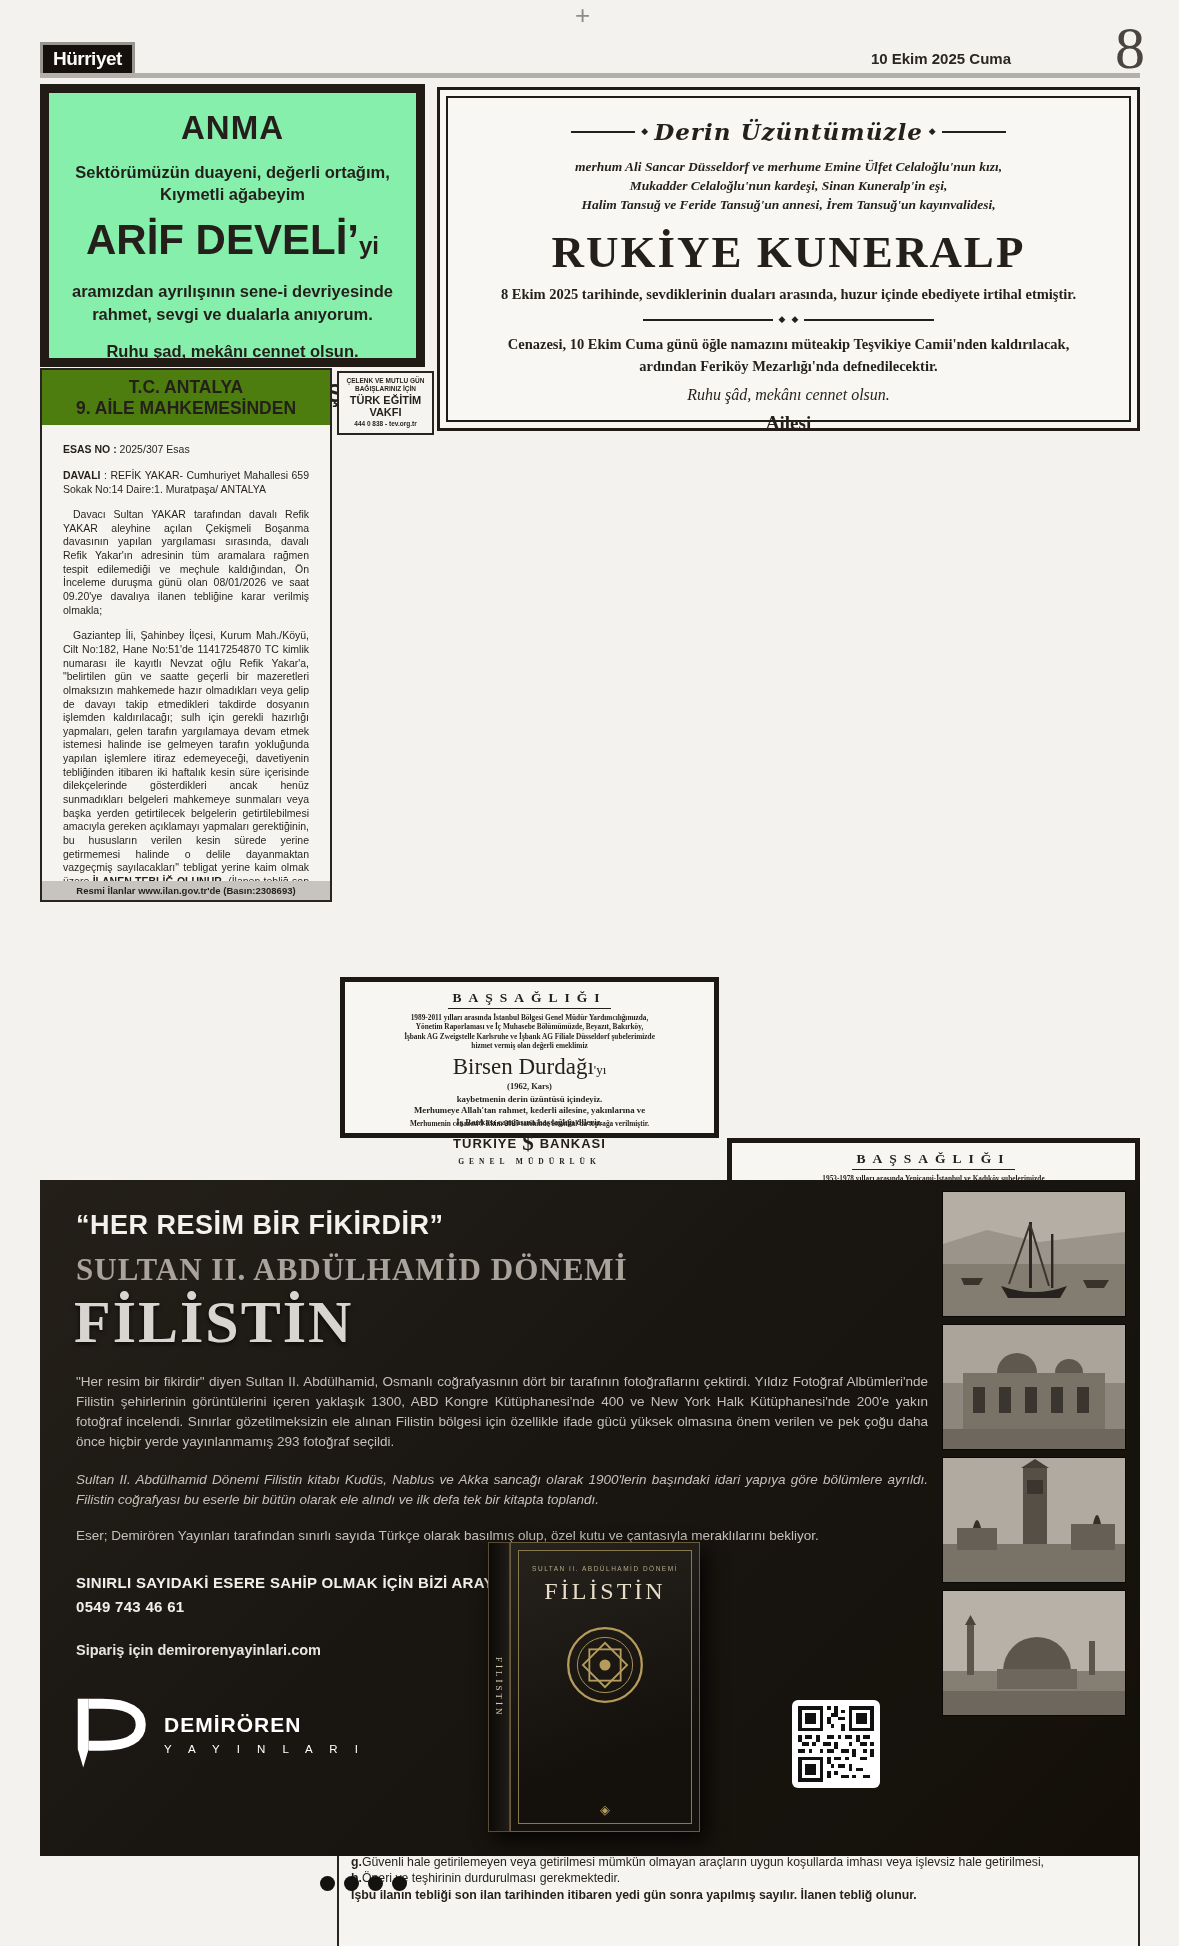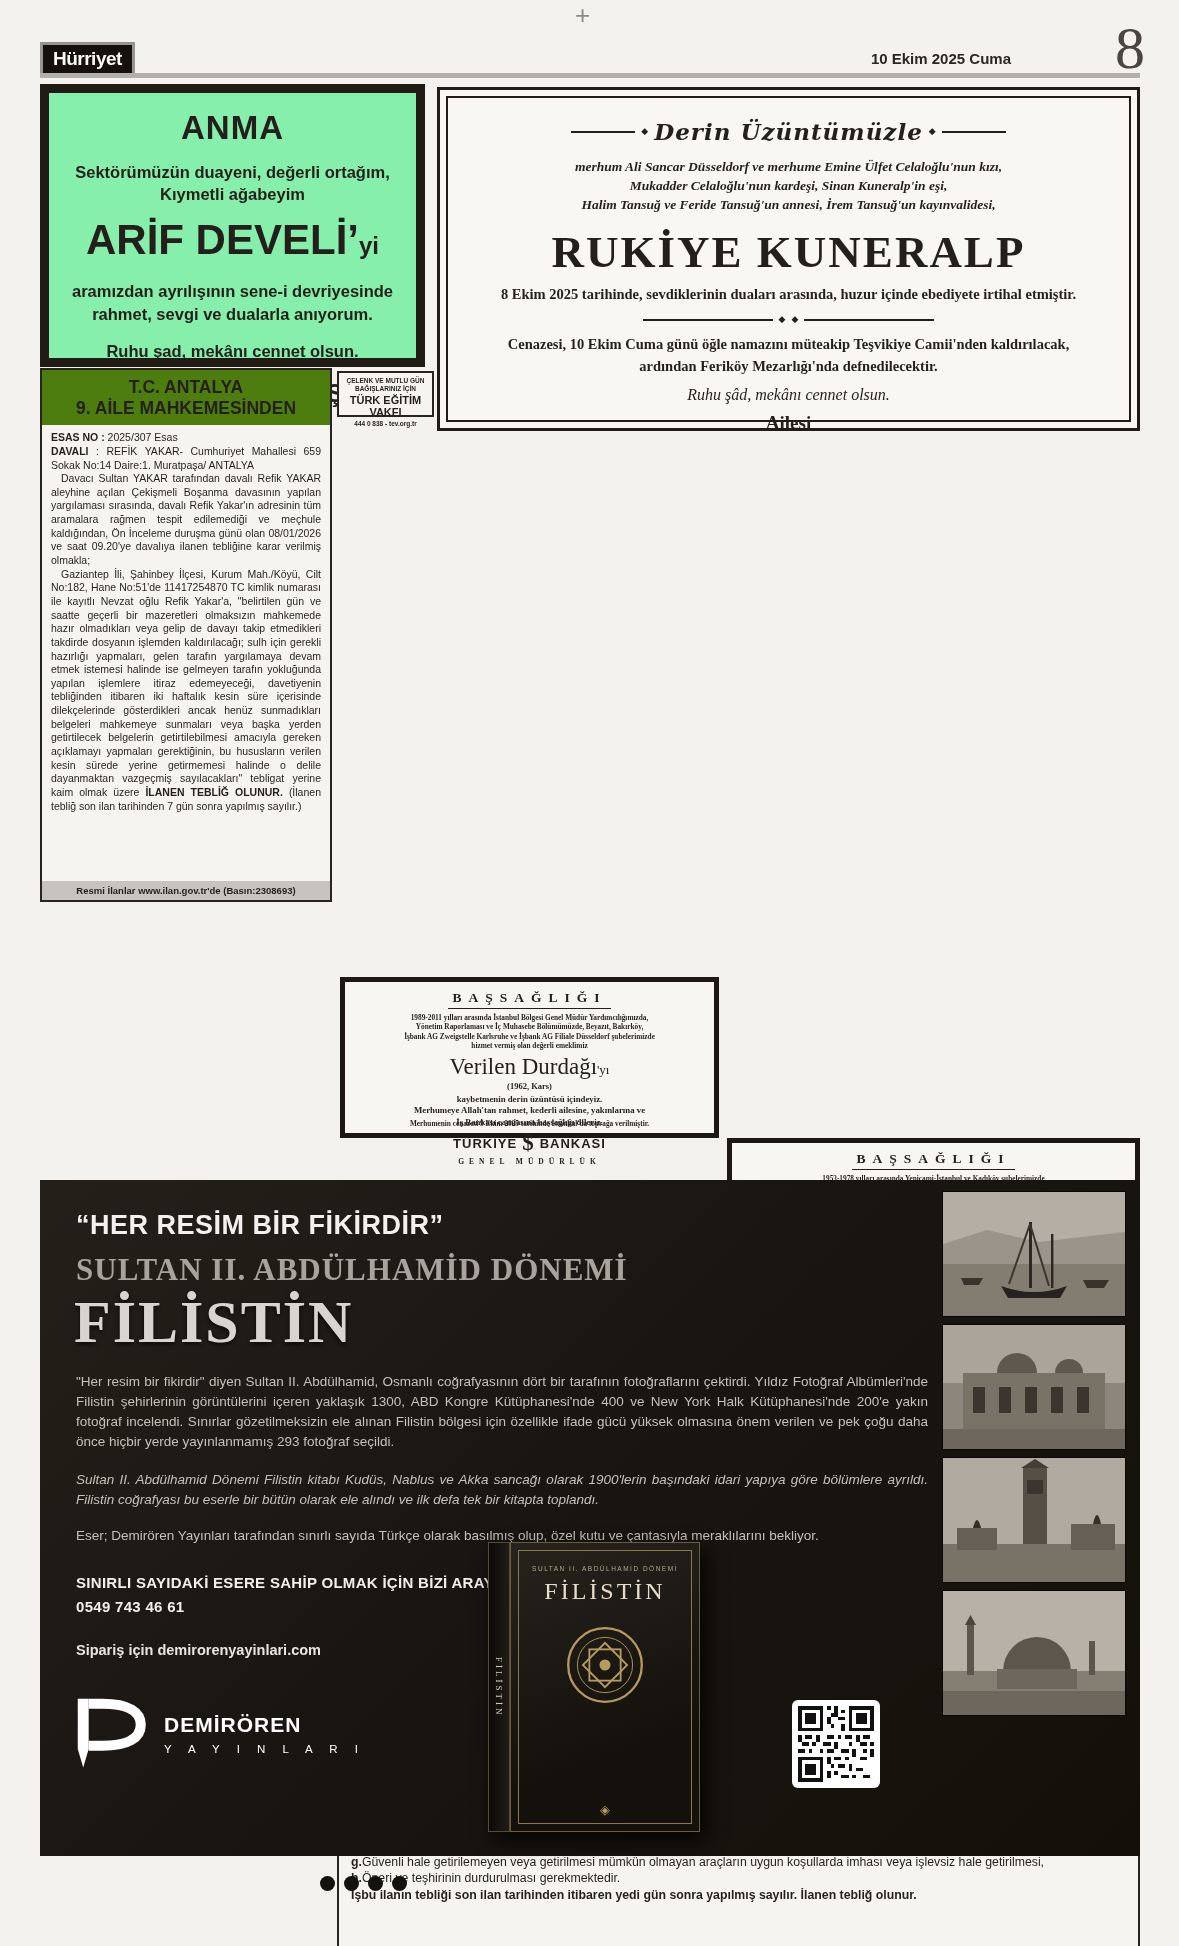--- a/index.html
+++ b/index.html
@@ -41,21 +41,21 @@
   .kun-death{font-family:"Liberation Serif",serif;font-weight:bold;font-size:14.5px;margin-top:8px;}
   .kun-funeral{font-family:"Liberation Serif",serif;font-weight:bold;font-size:14.5px;line-height:1.5;margin-top:10px;}
   .kun-prayer{font-family:"Liberation Serif",serif;font-style:italic;font-size:16px;margin-top:8px;}
   .kun-sig{font-family:"Liberation Serif",serif;font-weight:bold;font-size:19px;margin-top:8px;}
 
   
   .legal{border:2px solid #2a2420;background:#f6f4f0;position:relative;}
   .legal-head{background:#4d7c0f;text-align:center;font-weight:bold;font-size:17.5px;
               line-height:1.18;padding:7px 4px;}
   .legal-body{padding:6px 9px;font-size:10.5px;line-height:1.3;text-align:justify;}
-  .legal-body p{margin:0;}
+  .legal-body p{margin:12px;}
   .ind{text-indent:10px;}
   .legal-foot{position:absolute;bottom:0;left:0;right:0;background:#c7c3be;
               font-weight:bold;font-size:9.5px;text-align:center;padding:4px 2px;}
 
   
   .tev{border:2px solid #2a2420;background:#f6f4f0;padding:4px 2px;text-align:center;}
   .tev .s{font-size:6.5px;font-weight:bold;line-height:1.25;}
   .tev .b{font-size:11px;font-weight:bold;line-height:1.1;margin-top:1px;}
 
   
@@ -181,39 +181,39 @@
     </div>
     <div class="legal-body">
       <p><b>ESAS NO :</b><span> 2025/307 Esas</span></p>
       <p><b>DAVALI</b><span> : REFİK YAKAR- Cumhuriyet Mahallesi 659 Sokak No:14 Daire:1. Muratpaşa/ ANTALYA</span></p>
       <p class="ind">Davacı Sultan YAKAR tarafından davalı Refik YAKAR aleyhine açılan Çekişmeli Boşanma davasının yapılan yargılaması sırasında, davalı Refik Yakar'ın adresinin tüm aramalara rağmen tespit edilemediği ve meçhule kaldığından, Ön İnceleme duruşma günü olan 08/01/2026 ve saat 09.20'ye davalıya ilanen tebliğine karar verilmiş olmakla;</p>
       <p class="ind"><span>Gaziantep İli, Şahinbey İlçesi, Kurum Mah./Köyü, Cilt No:182, Hane No:51'de 11417254870 TC kimlik numarası ile kayıtlı Nevzat oğlu Refik Yakar'a, "belirtilen gün ve saatte geçerli bir mazeretleri olmaksızın mahkemede hazır olmadıkları veya gelip de davayı takip etmedikleri takdirde dosyanın işlemden kaldırılacağı; sulh için gerekli hazırlığı yapmaları, gelen tarafın yargılamaya devam etmek istemesi halinde ise gelmeyen tarafın yokluğunda yapılan işlemlere itiraz edemeyeceği, davetiyenin tebliğinden itibaren iki haftalık kesin süre içerisinde dilekçelerinde gösterdikleri ancak henüz sunmadıkları belgeleri mahkemeye sunmaları veya başka yerden getirtilecek belgelerin getirtilebilmesi amacıyla gereken açıklamayı yapmaları gerektiğinin, bu hususların verilen kesin sürede yerine getirmemesi halinde o delile dayanmaktan vazgeçmiş sayılacakları" tebligat yerine kaim olmak üzere </span><b>İLANEN TEBLİĞ OLUNUR.</b><span> (İlanen tebliğ son ilan tarihinden 7 gün sonra yapılmış sayılır.)</span></p>
     </div>
     <div class="legal-foot">Resmi İlanlar www.ilan.gov.tr'de (Basın:2308693)</div>
   </div>
 
-  <div class="abs tev" style="left:337px;top:371px;width:97px;height:46px;">
+  <div class="abs tev" style="left:337px;top:371px;width:97px;height:64px;">
     <div class="s">ÇELENK VE MUTLU GÜN</div>
     <div class="s">BAĞIŞLARINIZ İÇİN</div>
     <div class="b">
       <div>TÜRK EĞİTİM</div>
       <div>VAKFI</div>
     </div>
     <div class="s" style="margin-top:2px;">444 0 838 - tev.org.tr</div>
   </div>
 
   <div class="abs bassag" style="left:340px;top:443px;width:379px;height:161px;">
     <div><span class="bs-title">BAŞSAĞLIĞI</span></div>
     <div class="bs-intro">
       <div>1989-2011 yılları arasında İstanbul Bölgesi Genel Müdür Yardımcılığımızda,</div>
       <div>Yönetim Raporlaması ve İç Muhasebe Bölümümüzde, Beyazıt, Bakırköy,</div>
       <div>İşbank AG Zweigstelle Karlsruhe ve İşbank AG Filiale Düsseldorf şubelerimizde</div>
       <div>hizmet vermiş olan değerli emeklimiz</div>
     </div>
-    <div class="bs-name"><span>Verilen Durdağı</span><span class="bs-suf">'yı</span></div>
+    <div class="bs-name"><span>Birsen Durdağı</span><span class="bs-suf">'yı</span></div>
     <div class="bs-birth">(1962, Kars)</div>
     <div class="bs-line" style="margin-top:3px;">kaybetmenin derin üzüntüsü içindeyiz.</div>
     <div class="bs-line">Merhumeye Allah'tan rahmet, kederli ailesine, yakınlarına ve</div>
     <div class="bs-line">İş Bankası camiasına başsağlığı dileriz.</div>
     <div class="bs-bank">
       <span>TÜRKİYE</span>
       <span class="isb">$</span>
       <span>BANKASI</span>
     </div>
     <div class="bs-unit">GENEL MÜDÜRLÜK</div>

